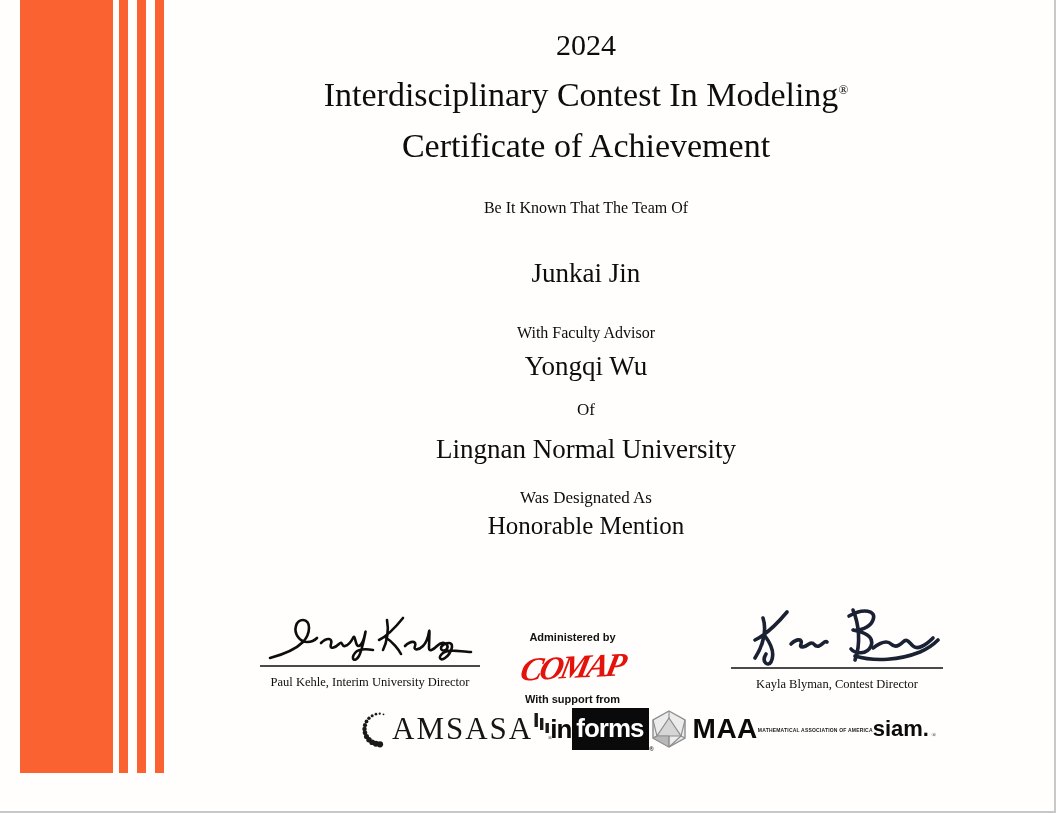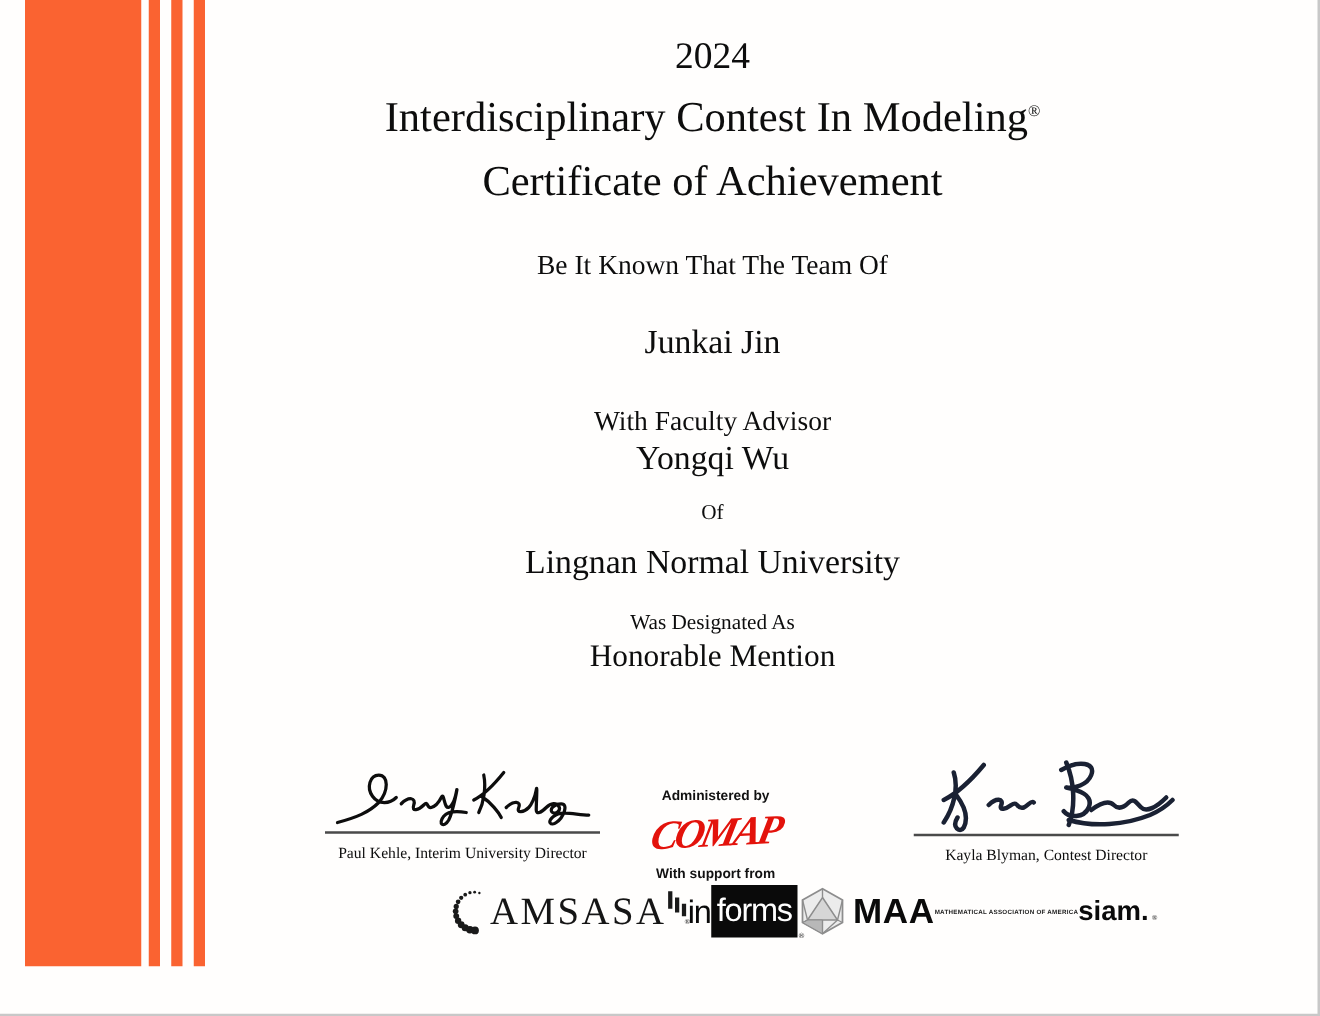--- a/index.html
+++ b/index.html
@@ -12,28 +12,28 @@
   }
 
   
   .bar { position:absolute; top:0; height:773px; background:#fa6331; }
   .bar-thick { left:20px;  width:93px; }
   .bar-1     { left:119px; width:9px;  }
   .bar-2     { left:137px; width:9px;  }
   .bar-3     { left:155px; width:9px;  }
 
   
-  .content { position:absolute; left:160px; top:0; width:820px; height:630px; }
+  .content { position:absolute; left:176px; top:0; width:820px; height:630px; }
   .line { position:absolute; left:0; width:100%; text-align:center; white-space:nowrap; }
 
   .year        { top:28px;  font-size:30px; }
   .title       { top:76px;  font-size:34px; }
   .title sup   { font-size:13px; vertical-align:super; }
   .title2      { top:127px; font-size:34px; }
-  .small       { font-size:22px; }
+  .small       { font-size:16px; }
   .team-intro  { top:199px; }
   .name        { font-size:27px; }
   .name1       { top:228px; }
   .name2       { top:258px; }
   .name3       { top:288px; }
   .adv-intro   { top:324px; }
   .advisor     { top:351px; }
   .of-label    { top:400px; font-size:17px; }
   .institution { top:434px; }
   .designated  { top:488px; font-size:17px; }
@@ -65,21 +65,21 @@
     display:flex; align-items:center; 
   }
   .logo { display:flex; align-items:center; position:relative; }
   .ams-text, .asa-text {
     font-family:"Liberation Serif", serif; font-size:31px; letter-spacing:2px; color:#151515;
   }
   .asa-bars { margin-left:1px; margin-top:-8px; }
   .tiny-r { font-size:6px; color:#222; position:absolute; }
   .asa .tiny-r { right:-2px; bottom:6px; }
 
-  .informs { font-family:"Liberation Sans", sans-serif; font-weight:400; font-size:26px; letter-spacing:-1px; }
+  .informs { font-family:"Liberation Sans", sans-serif; font-weight:700; font-size:26px; letter-spacing:-1px; }
   .informs-in { color:#0a0a0a; }
   .informs-box { background:#0a0a0a; color:#ffffff; padding:5px 5px 6px 4px; margin-left:1px; }
   .informs .tiny-r { right:-4px; bottom:-2px; }
 
   .maa { gap:4px; }
   .maa-txt { display:flex; flex-direction:row; align-items:center; line-height:1; }
   .maa-name {
     font-family:"Liberation Sans", sans-serif; font-weight:900; font-size:28px;
     letter-spacing:0.5px; color:#0a0a0a;
   }

